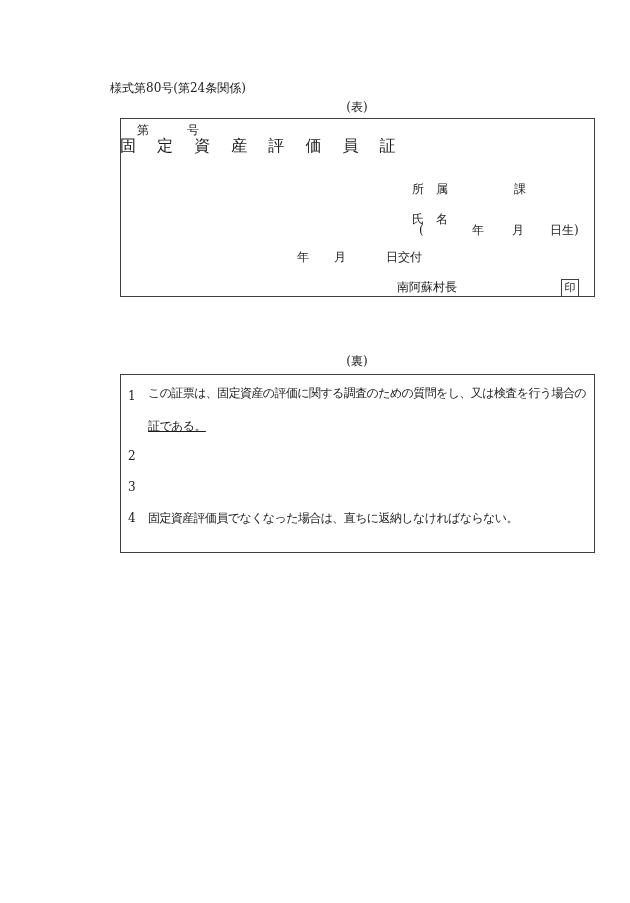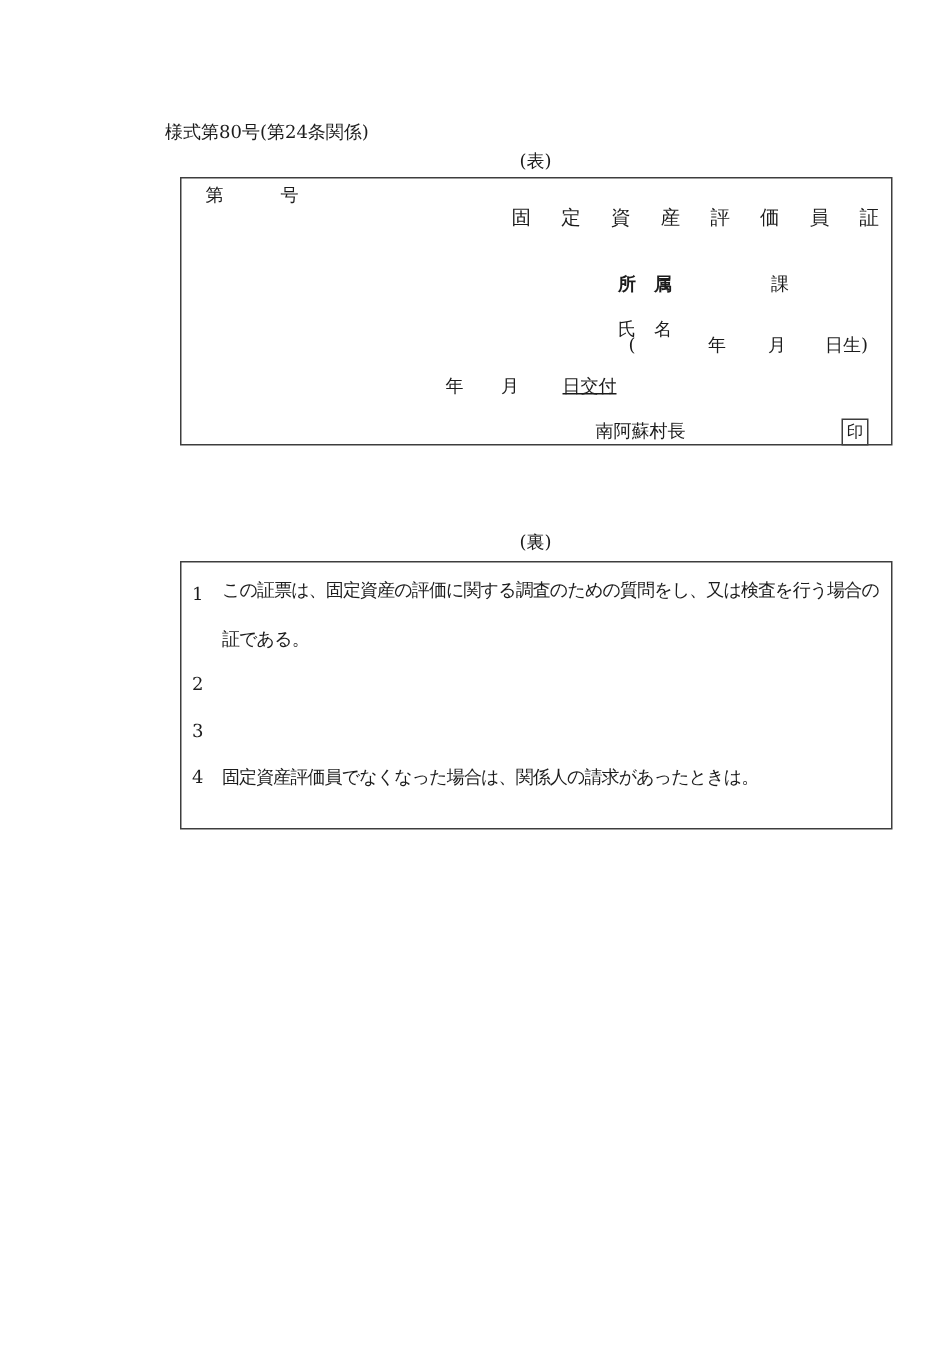--- a/index.html
+++ b/index.html
@@ -38,22 +38,22 @@
     border: 1px solid #3e3e3e;
     background: #ffffff;
   }
   .box-front { top: 118px; height: 177px; }
   .box-back  { top: 374px; height: 177px; }
   .card-title {
     position: absolute;
     left: 78px;
     width: 474px;
     top: 138px;
-    text-align: right;
-    font-size: 13px;
+    text-align: left;
+    font-size: 16px;
     line-height: 15px;
     letter-spacing: 8px;
     white-space: pre;
   }
   .back-line {
     letter-spacing: -0.6px;
   }
   .seal-box {
     position: absolute;
     left: 519px;
@@ -76,45 +76,45 @@
 
   <div class="caption" style="top:100px;">(表)</div>
 
   <div class="box box-front"></div>
 
   <span class="abs" style="left:95px; top:123px;">第</span>
   <span class="abs" style="left:145px; top:123px;">号</span>
 
   <div class="card-title">固 定 資 産 評 価 員 証</div>
 
-  <span class="abs" style="left:370px; top:182px;font-weight:bold;">所　属</span>
+  <span class="abs" style="left:370px; top:182px;">所　属</span>
   <span class="abs" style="left:472px; top:182px;">課</span>
 
   <span class="abs" style="left:370px; top:212px;">氏　名</span>
 
   <span class="abs" style="left:377px; top:223px;">(</span>
   <span class="abs" style="left:430px; top:223px;">年</span>
   <span class="abs" style="left:470px; top:223px;">月</span>
   <span class="abs" style="left:508px; top:223px;">日生)</span>
 
   <span class="abs" style="left:255px; top:250px;">年</span>
   <span class="abs" style="left:292px; top:250px;">月</span>
-  <span class="abs" style="left:333px; top:250px;text-decoration:underline;">日交付</span>
+  <span class="abs" style="left:344px; top:250px;">日交付</span>
 
   <span class="abs" style="left:355px; top:280px;">南阿蘇村長</span>
   <span class="seal-box">印</span>
 
   <div class="caption" style="top:354px;">(裏)</div>
 
   <div class="box box-back"></div>
 
   <span class="abs" style="left:86px; top:389px;">1</span>
   <span class="abs back-line" style="left:106px; top:386px;font-family:Liberation Serif, serif;">この証票は、固定資産の評価に関する調査のための質問をし、又は検査を行う場合の</span>
-  <span class="abs back-line" style="left:106px; top:419px;">証である。</span>
+  <span class="abs back-line" style="left:106px; top:419px;text-decoration:underline;">証である。</span>
 
   <span class="abs" style="left:86px; top:449px;">2</span>
 
   <span class="abs" style="left:86px; top:480px;">3</span>
 
   <span class="abs" style="left:86px; top:511px;">4</span>
-  <span class="abs back-line" style="left:106px; top:511px;">固定資産評価員でなくなった場合は、関係人の請求があったときは。</span>
+  <span class="abs back-line" style="left:106px; top:511px;">固定資産評価員でなくなった場合は、直ちに返納しなければならない。</span>
 
 </div>
 
 </body></html>

